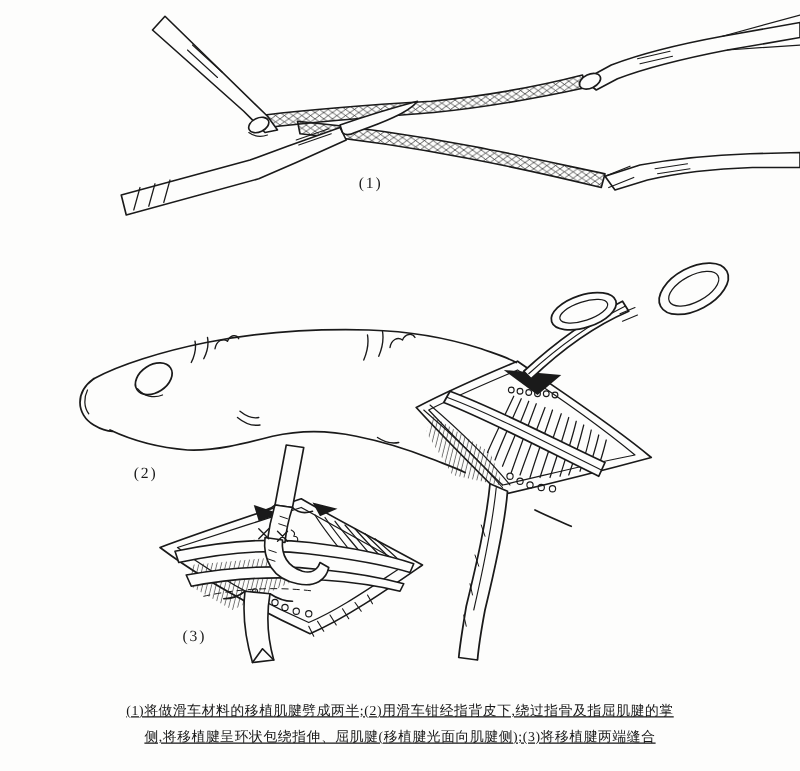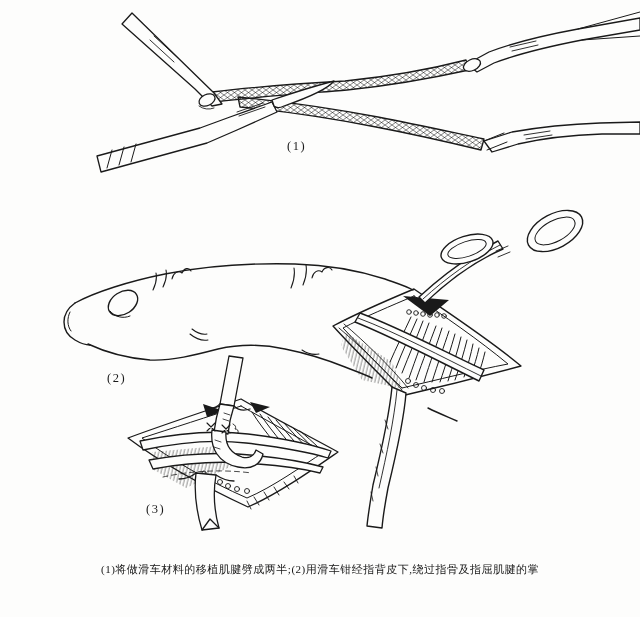--- a/index.html
+++ b/index.html
@@ -10,21 +10,21 @@
   }
   svg{position:absolute;left:0;top:0;}
   .panel-label{
     position:absolute;font-size:12.5px;letter-spacing:1.5px;color:#1a1a1a;
     white-space:nowrap;
   }
   .caption{
     position:absolute;top:559px;left:0;width:640px;text-align:center;
     font-size:11px;line-height:21px;color:#161616;letter-spacing:0.5px;
   }
-  .caption div{white-space:nowrap;}
+  .caption div{white-space:nowrap;text-decoration:underline;}
 </style>
 </head>
 <body>
 
 <div class="page">
 
 <svg width="640" height="617" viewBox="0 0 640 617">
   <defs>
     <pattern id="xh" width="7" height="5" patternUnits="userSpaceOnUse">
       <path d="M0,5 L7,0 M0,0 L7,5" stroke="#1a1a1a" stroke-width="0.55" fill="none"></path>
@@ -170,15 +170,16 @@
     </g>
   </g>
 </svg>
 
 <div class="panel-label" style="left:287px;top:139px;">(1)</div>
 <div class="panel-label" style="left:107px;top:371px;">(2)</div>
 <div class="panel-label" style="left:146px;top:502px;">(3)</div>
 
 <div class="caption">
   <div>(1)将做滑车材料的移植肌腱劈成两半;(2)用滑车钳经指背皮下,绕过指骨及指屈肌腱的掌</div>
+  <div>侧,将移植腱呈环状包绕指伸、屈肌腱(移植腱光面向肌腱侧);(3)将移植腱两端缝合</div>
 </div>
 
 </div>
 
 </body></html>

